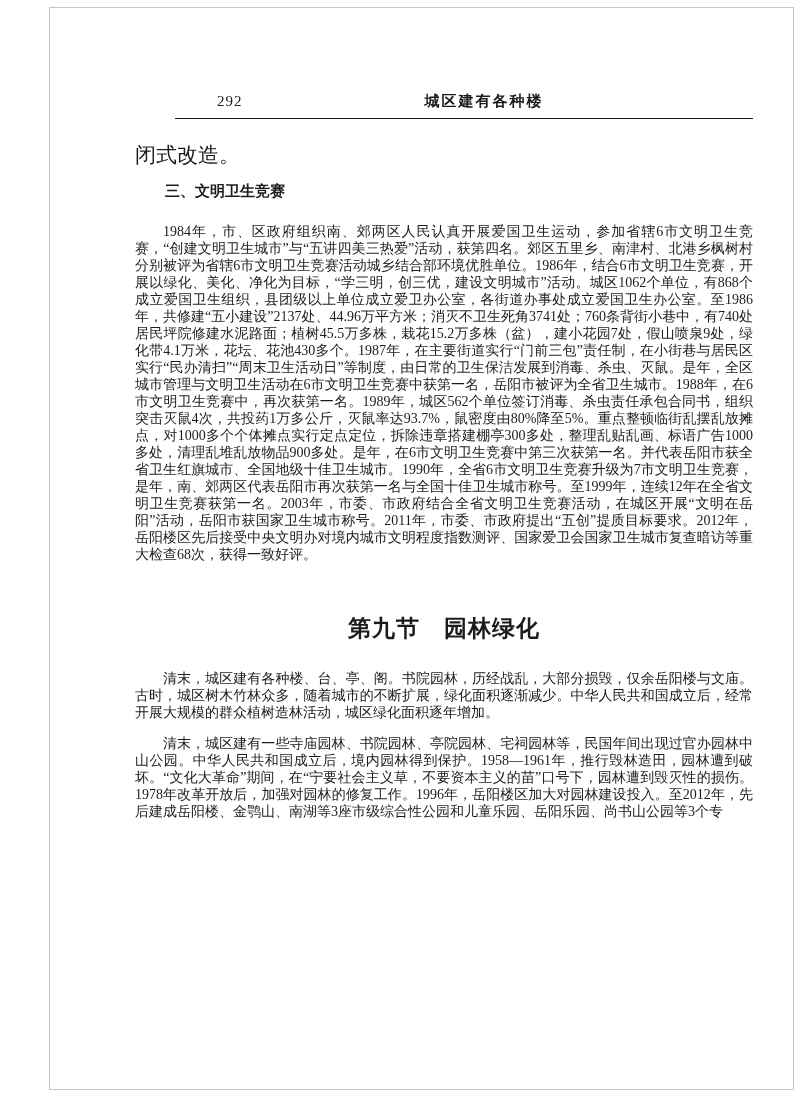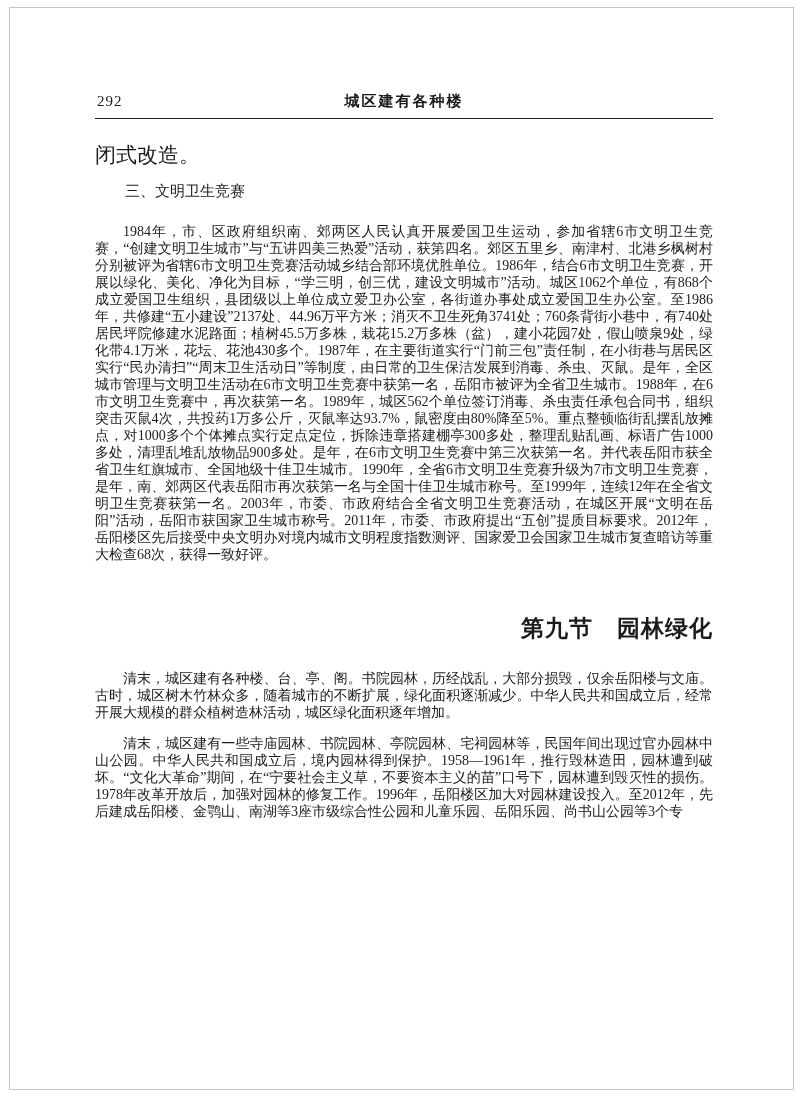--- a/index.html
+++ b/index.html
@@ -1,15 +1,15 @@
 <!DOCTYPE html>
 <html><head>
 <meta charset="utf-8">
 <style>
-  * { box-sizing: border-box; }
+  * { box-sizing: border-box; margin-left: 40px; }
   html, body { margin: 0; padding: 0; }
   body {
     width: 805px;
     height: 1099px;
     position: relative;
     background: #ffffff;
     color: #1b1b1b;
     font-family: "Liberation Serif", "DejaVu Serif", serif;
     overflow: hidden;
   }
@@ -45,38 +45,38 @@
     letter-spacing: 2px;
   }
   .carryover {
     margin: 25px 0 0 0;
     font-size: 21px;
     line-height: 23px;
   }
   .sub-heading {
     margin: 13px 0 0 0;
     font-size: 15px;
-    font-weight: normal;
+    font-weight: bold;
     text-indent: 2em;
     line-height: 23px;
   }
   .para {
     margin: 20px 0 0 0;
     font-size: 14px;
     line-height: 17px;
     text-align: justify;
     text-justify: inter-ideograph;
     text-indent: 2em;
     word-break: break-all;
   }
   .section-title {
     margin: 50px 0 26px 0;
     font-size: 23px;
     font-weight: bold;
-    text-align: right;
+    text-align: center;
     font-family: "Liberation Sans", "DejaVu Sans", sans-serif;
     letter-spacing: 1px;
   }
   .intro-para {
     margin-top: 0;
   }
   .park-heading {
     margin-top: 16px;
     font-family: "Liberation Serif", "DejaVu Serif", serif;
   }

